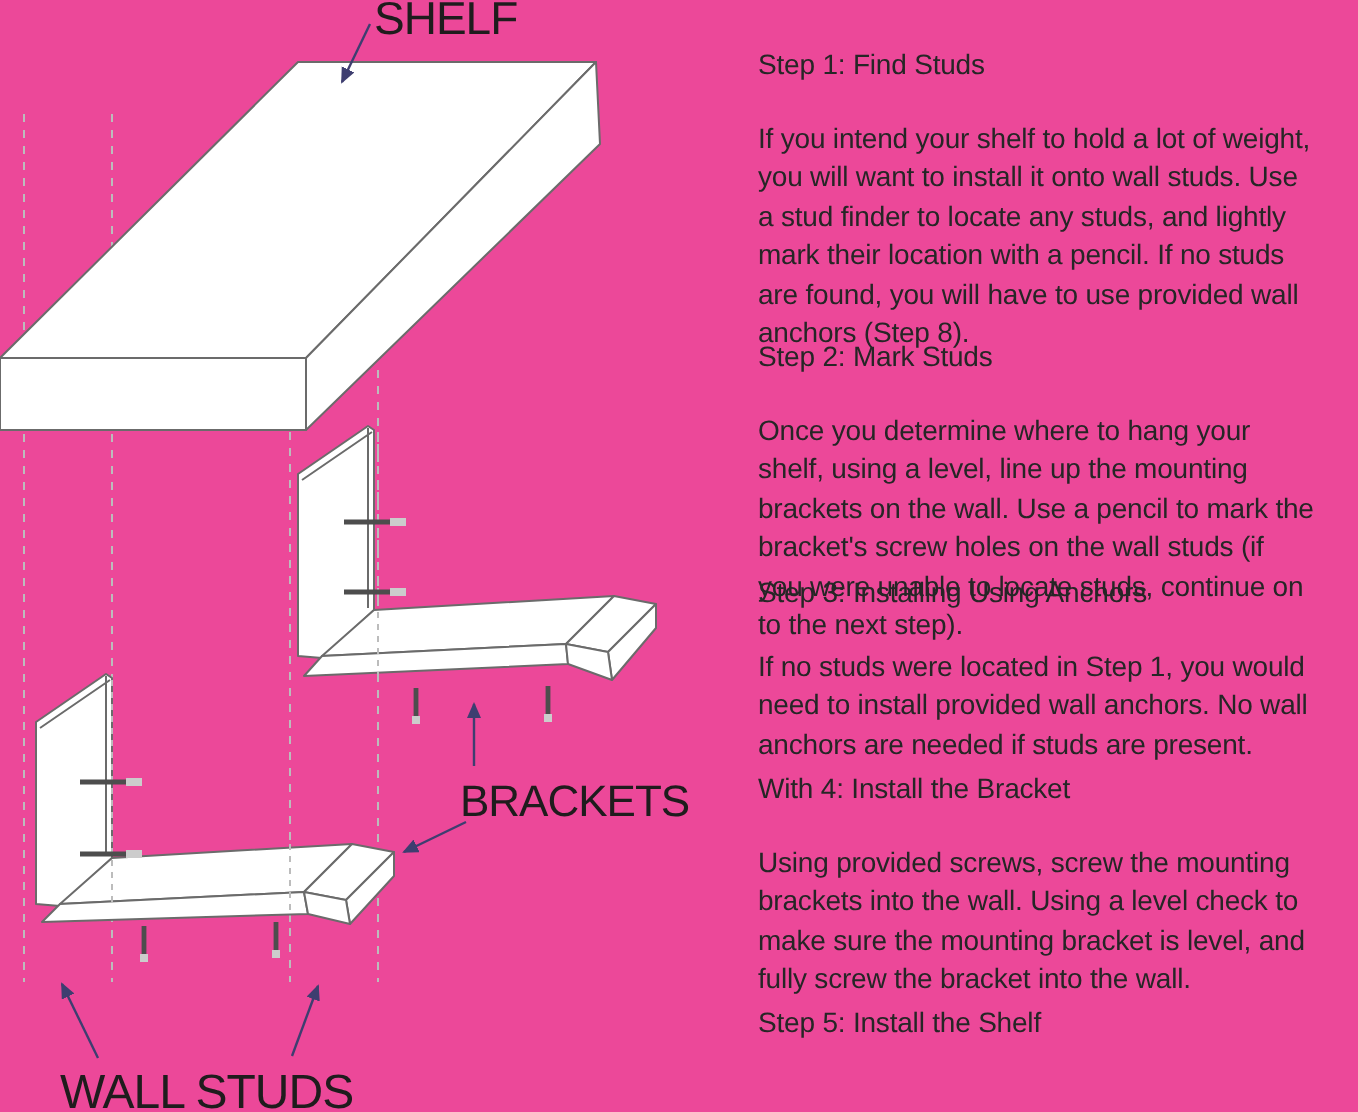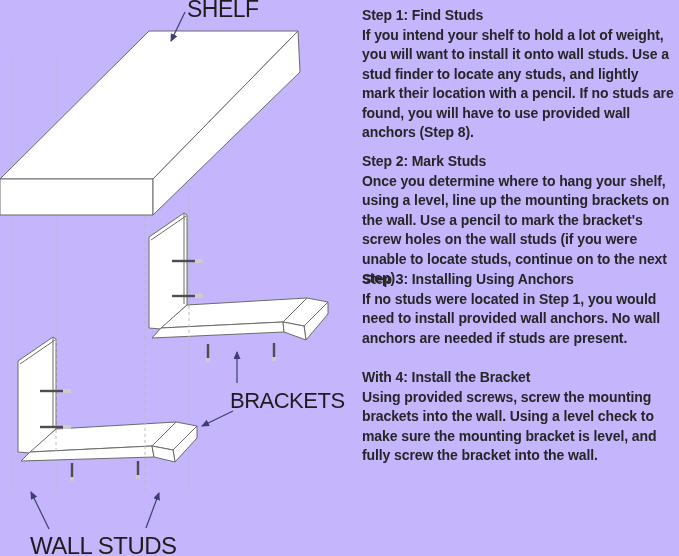--- a/index.html
+++ b/index.html
@@ -1,28 +1,28 @@
 <!DOCTYPE html>
 <html><head>
 <meta charset="utf-8">
 <style>
   html,body { margin:0; padding:0; background:#ffffff; }
   .page {
-    position:relative; width:679px; height:556px; background:#c4b5fd;
+    position:relative; width:679px; height:556px; background:#ec4899;
     overflow:hidden; font-family:"Liberation Sans", sans-serif;
   }
   .diagram { position:absolute; left:0; top:0; }
   .diagram text {
     font-family:"Liberation Sans", sans-serif;
     letter-spacing:-0.5px;
   }
   .steps { position:absolute; left:362px; top:0; right:5px; bottom:0; }
   .step { position:absolute; left:0; width:312px; }
   .step-title, .step-body {
-    margin:0; font-size:14px; line-height:19.5px; font-weight:700;
+    margin:17px; font-size:14px; line-height:19.5px; font-weight:400;
     color:#262626; letter-spacing:-0.1px;
   }
 </style>
 </head>
 <body>
 
 <div class="page">
 
   <svg class="diagram" width="358" height="556" viewBox="0 0 358 556">
     <defs>
@@ -118,16 +118,17 @@
     </section>
     <section class="step" style="top:270px">
       <h2 class="step-title">Step 3: Installing Using Anchors</h2>
       <p class="step-body">If no studs were located in Step 1, you would need to install provided wall anchors. No wall anchors are needed if studs are present.</p>
     </section>
     <section class="step" style="top:368px">
       <h2 class="step-title">With 4: Install the Bracket</h2>
       <p class="step-body">Using provided screws, screw the mounting brackets into the wall. Using a level check to make sure the mounting bracket is level, and fully screw the bracket into the wall.</p>
     </section>
     <section class="step" style="top:485px">
+      <h2 class="step-title">Step 5: Install the Shelf</h2>
     </section>
   </div>
 
 </div>
 
 </body></html>

